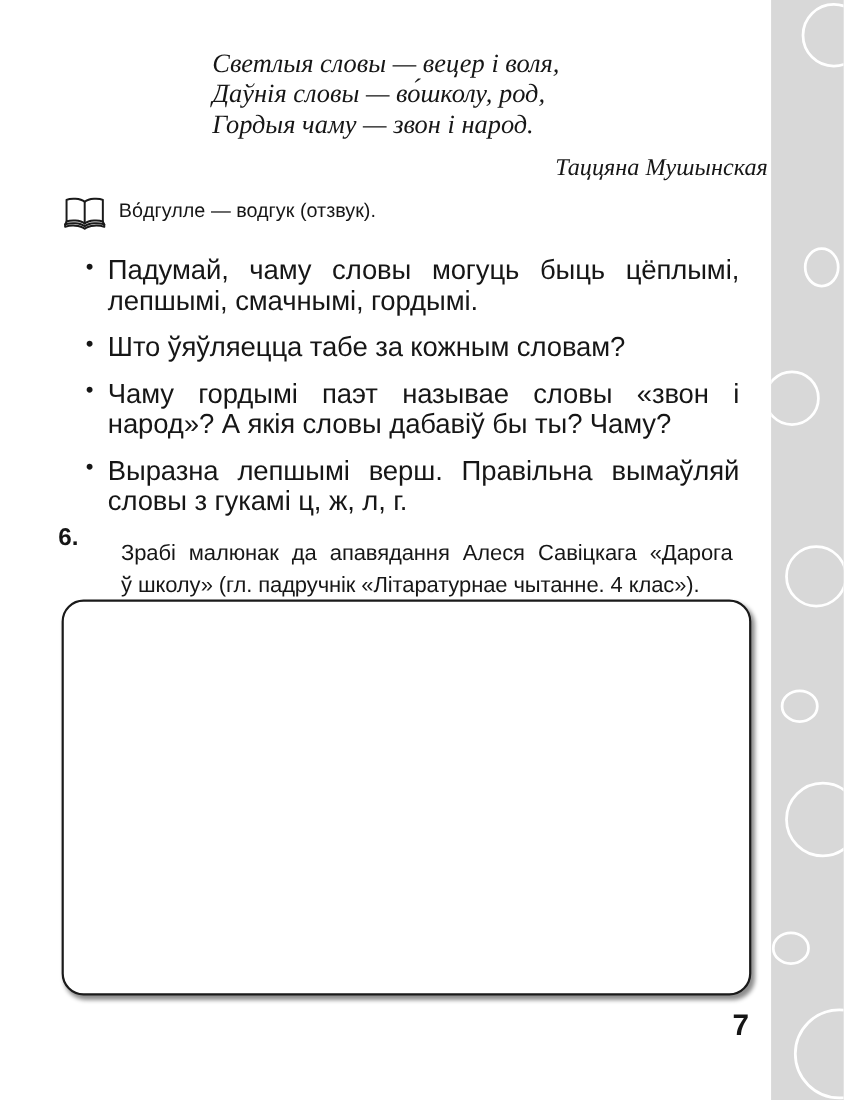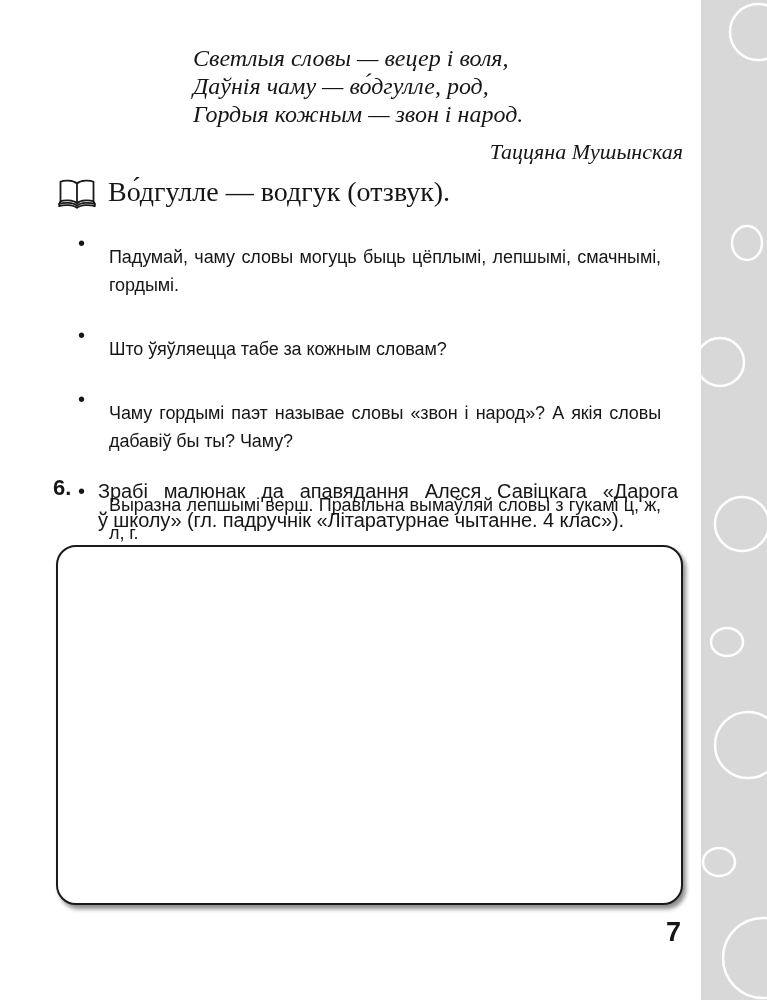--- a/index.html
+++ b/index.html
@@ -33,41 +33,41 @@
     left: 193px;
     top: 44px;
     font-family: "Liberation Serif", serif;
     font-size: 24px;
     line-height: 28px;
     white-space: nowrap;
     font-style: italic;
   }
   .poem-author {
     position: absolute;
-    right: 84px;
+    right: 69px;
     top: 139px;
     font-family: "Liberation Serif", serif;
     font-style: italic;
     font-size: 22px;
     line-height: 26px;
   }
 
   
   .vocab {
     position: absolute;
     left: 57px;
     top: 176px;
     display: flex;
     align-items: flex-start;
     gap: 11px;
   }
   .book-icon { flex: 0 0 auto; display: block; margin-top: 2px; }
   .vocab-text {
-    font-family: Liberation Serif, serif;
-    font-size: 28px;
+    font-family: Liberation Sans, sans-serif;
+    font-size: 18px;
     line-height: 31px;
     white-space: nowrap;
   }
 
   
   .questions {
     position: absolute;
     left: 78px;
     top: 229px;
     width: 597px;
@@ -79,22 +79,22 @@
     display: flex;
     margin: 0 0 8px 0;
   }
   .dot {
     flex: 0 0 17px;
     font-size: 20px;
     line-height: 28px;
   }
   .qtext {
     flex: 1 1 auto;
-    margin: 14px;
-    font-size: 18px;
+    margin: 3px;
+    font-size: 25px;
     line-height: 28px;
     text-align: justify;
     letter-spacing: -0.1px;
   }
   .sounds { }
 
   
   .task {
     position: absolute;
     left: 53px;
@@ -103,21 +103,21 @@
     display: flex;
   }
   .task-num {
     flex: 0 0 41px;
     font-weight: bold;
     font-size: 22px;
     line-height: 29px;
   }
   .task-text {
     flex: 1 1 auto;
-    margin: 4px;
+    margin: 16px;
     font-size: 20px;
     line-height: 29px;
     text-align: justify;
     letter-spacing: -0.1px;
   }
 
   
   .draw-box {
     position: absolute;
     left: 56px;
@@ -150,22 +150,22 @@
     <circle cx="41" cy="524" r="27"></circle>
     <ellipse cx="26" cy="642" rx="16" ry="14"></ellipse>
     <circle cx="47" cy="745" r="33"></circle>
     <ellipse cx="18" cy="862" rx="16" ry="14"></ellipse>
     <circle cx="62" cy="958" r="40"></circle>
   </svg>
 </div>
 
 <div class="poem">
   <div class="poem-line">Светлыя словы — вецер і воля,</div>
-  <div class="poem-line">Даўнія чаму — во́дгулле, род,</div>
-  <div class="poem-line">Гордыя кожным — звон і народ.</div>
+  <div class="poem-line">Даўнія словы — во́школу, род,</div>
+  <div class="poem-line">Гордыя чаму — звон і народ.</div>
 </div>
 <div class="poem-author">Таццяна Мушынская</div>
 
 <div class="vocab">
   <svg class="book-icon" width="40" height="32" viewBox="0 0 40 32" fill="none" stroke="#1a1a1a" stroke-width="1.8" stroke-linejoin="round" stroke-linecap="round">
     <path d="M20 5.5 C16 2, 7 2, 3.5 3.8 L3.5 23.5 C7 21.8, 16 21.8, 20 25.2 C24 21.8, 33 21.8, 36.5 23.5 L36.5 3.8 C33 2, 24 2, 20 5.5 Z"></path>
     <path d="M20 5.5 L20 25.2"></path>
     <path d="M3.5 23.5 L2.2 26 C7 24.3, 16 24.3, 20 27.7 C24 24.3, 33 24.3, 37.8 26 L36.5 23.5"></path>
     <path d="M2.2 26 L2.2 28.2 C7 26.5, 16 26.5, 20 29.9 C24 26.5, 33 26.5, 37.8 28.2 L37.8 26"></path>
   </svg>

